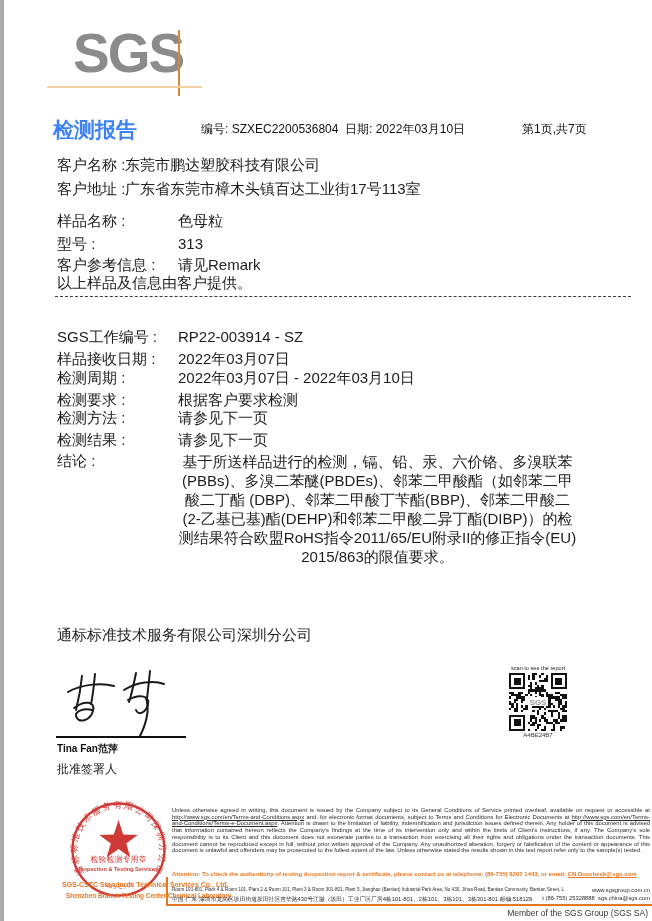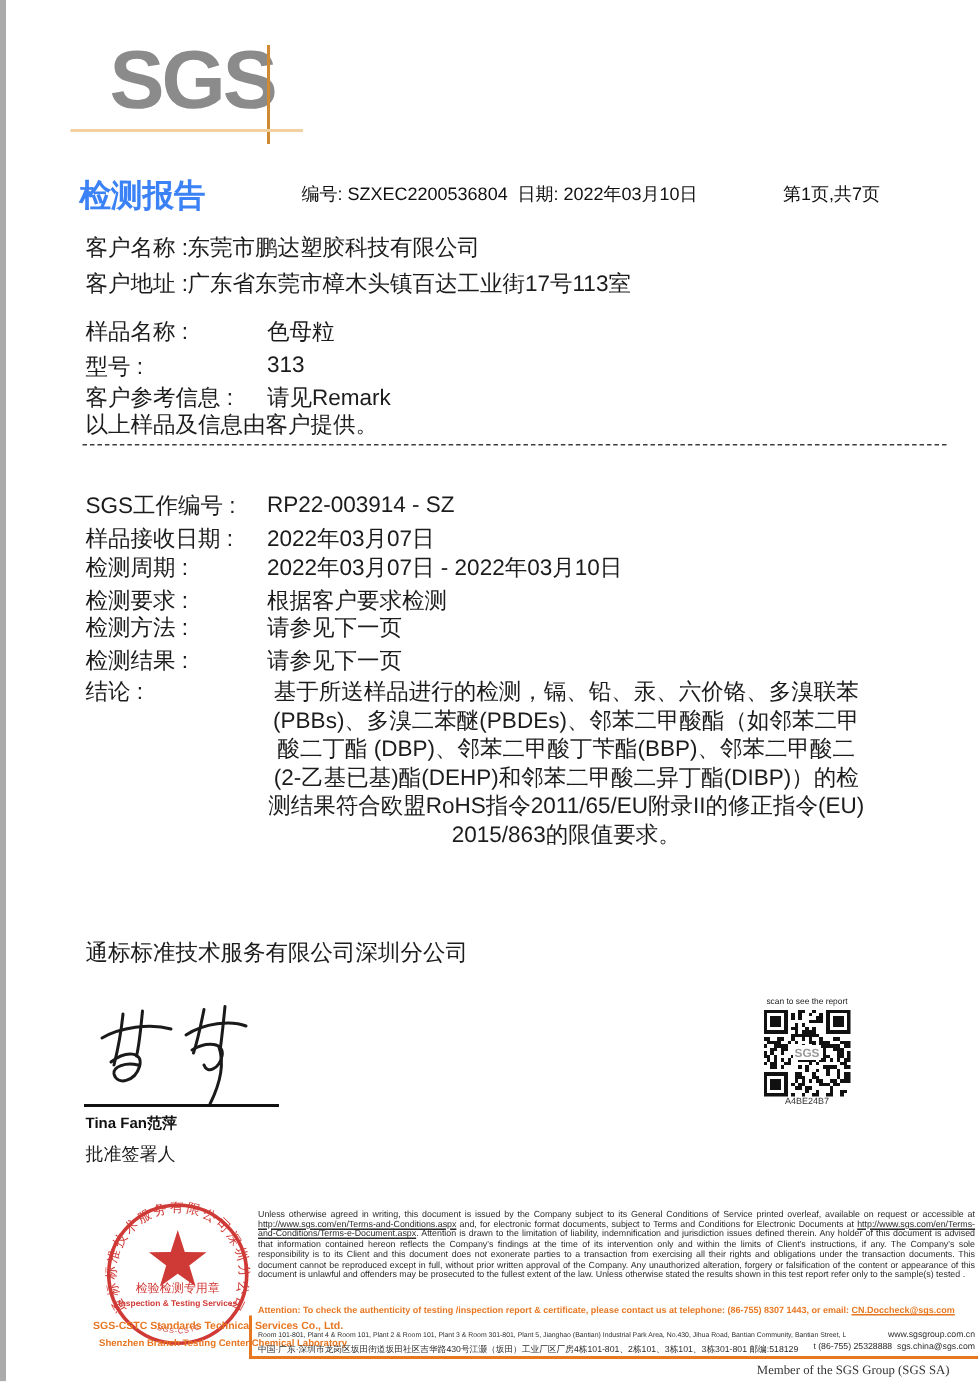--- a/index.html
+++ b/index.html
@@ -50,21 +50,21 @@
   .attn{position:absolute;left:172px;top:871px;width:478px;font-size:6px;line-height:6.8px;
     font-weight:bold;color:#e87722;}
   .addr-bar{position:absolute;left:166px;top:877px;width:2px;height:29px;background:#e87722;}
   .addr{position:absolute;left:172px;width:478px;display:flex;justify-content:space-between;
     color:#2b2b2b;white-space:nowrap;}
   .addr1{top:887px;font-size:4.6px;}
   .addr2{top:895px;font-size:5.8px;}
   .addr .a-left{overflow:hidden;max-width:392px;}
   .addr .a-right{font-size:5.8px;}
   .foot-rule{position:absolute;left:166px;top:904px;width:486px;height:2px;background:#e87722;}
-  .member{position:absolute;right:19px;top:908px;font-size:8.5px;color:#333;font-family:Liberation Serif, serif;}
+  .member{position:absolute;right:4px;top:908px;font-size:8.5px;color:#333;}
 
   .red{fill:#cc2a26;} .redtxt{fill:#cc2a26;}
 </style>
 </head>
 <body>
 
 <div class="page">
   <div class="edge"></div>
 
   <div class="sgs-logo">SGS</div>

